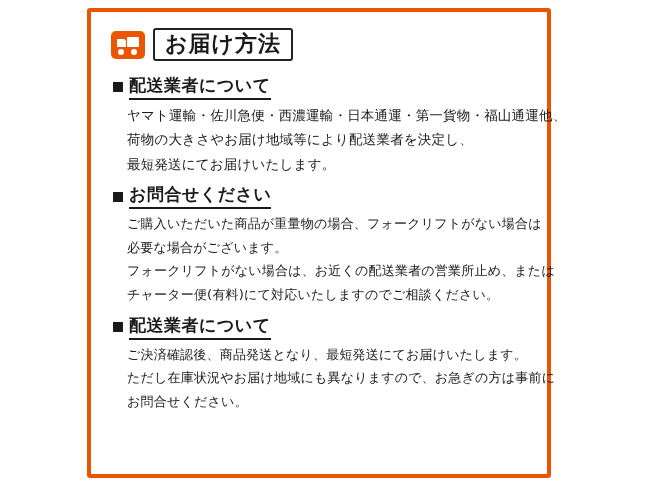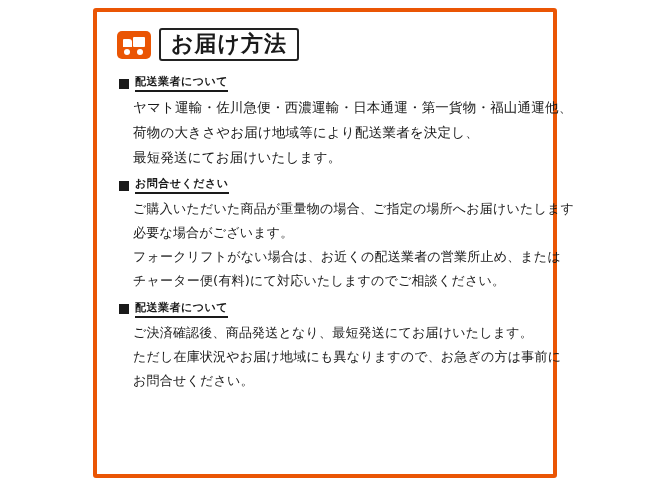--- a/index.html
+++ b/index.html
@@ -14,21 +14,21 @@
     overflow: hidden;
   }
   #page {
     position: relative;
     width: 652px;
     height: 489px;
     background: #ffffff;
   }
   .panel {
     position: absolute;
-    left: 93px;
+    left: 87px;
     top: 8px;
     width: 464px;
     height: 470px;
     border: 4px solid #ea5504;
     border-radius: 3px;
     background: #ffffff;
     box-sizing: border-box;
   }
   .inner {
     padding: 16px 20px 10px 20px;
@@ -102,21 +102,21 @@
     padding-left: 2px;
   }
   .sq {
     width: 10px;
     height: 10px;
     background: #1a1a1a;
     flex: none;
     display: inline-block;
   }
   .section-heading .ht {
-    font-size: 11px;
+    font-size: 17px;
     font-weight: bold;
     color: #1a1a1a;
     border-bottom: 2px solid #1a1a1a;
     padding-bottom: 2px;
     line-height: 1.2;
     letter-spacing: 0.5px;
   }
   .body-lines {
     padding-left: 16px;
   }
@@ -162,21 +162,21 @@
           <p>最短発送にてお届けいたします。</p>
         </div>
       </div>
 
       <div class="section">
         <div class="section-heading">
           <span class="sq"></span>
           <span class="ht">お問合せください</span>
         </div>
         <div class="body-lines small">
-          <p>ご購入いただいた商品が重量物の場合、ご指定の場所へお届けいたします</p>
+          <p>ご購入いただいた商品が重量物の場合、フォークリフトがない場合は</p>
           <p>必要な場合がございます。</p>
           <p>フォークリフトがない場合は、お近くの配送業者の営業所止め、または</p>
           <p>チャーター便(有料)にて対応いたしますのでご相談ください。</p>
         </div>
       </div>
 
       <div class="section">
         <div class="section-heading">
           <span class="sq"></span>
           <span class="ht">配送業者について</span>

